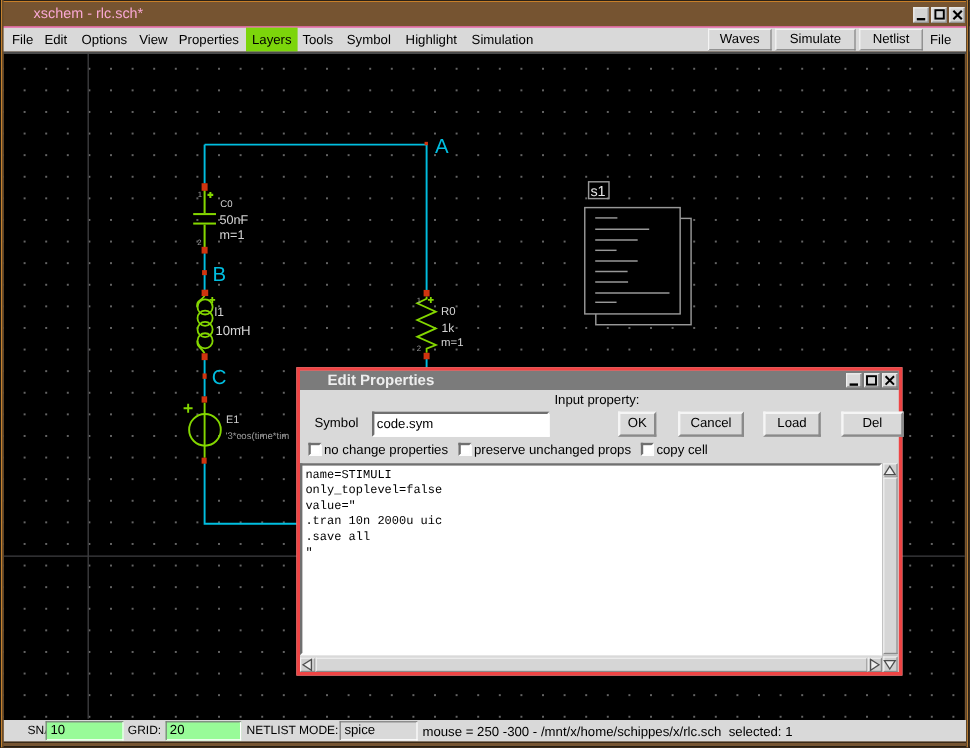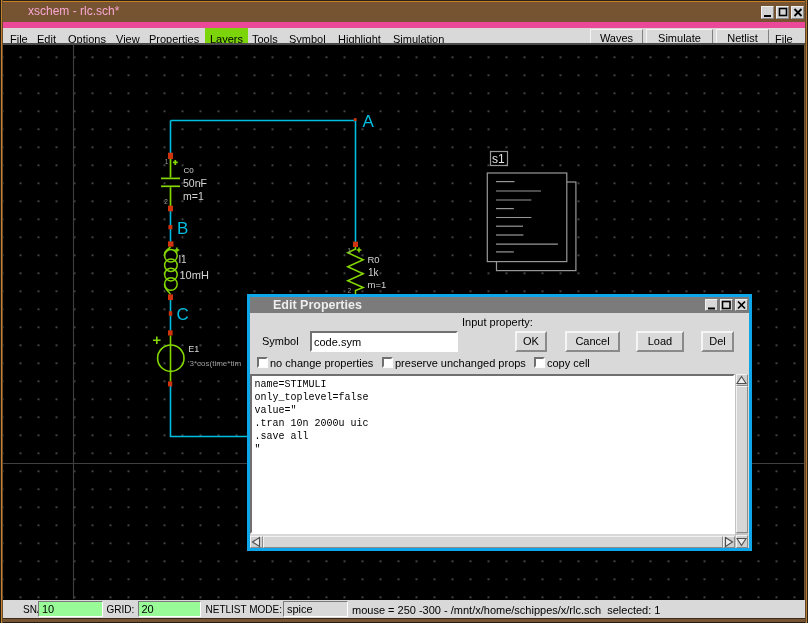--- a/index.html
+++ b/index.html
@@ -8,21 +8,21 @@
   .abs{position:absolute;}
   
   #titlebar{left:0;top:0;width:808px;height:22px;
     background:linear-gradient(to bottom,#2b2217 0 1px,#c87f28 1px 2px,#765431 2px 100%);}
   #titletext{left:28px;top:4px;font-size:12px;color:#f9a8d4;}
   .wbtn{top:6px;width:13px;height:13px;background:#d4d4d4;
     border-top:1px solid #efefef;border-left:1px solid #efefef;
     border-bottom:1px solid #8a8a8a;border-right:1px solid #8a8a8a;box-sizing:border-box;}
   
   #menubar{left:0;top:22px;width:808px;height:21px;background:#d9d9d9;
-    border-top:6px solid #ec4899;box-sizing:border-box;}
+    border-top:1px solid #ec4899;box-sizing:border-box;}
   .mi{position:absolute;top:5px;font-size:11px;color:#000;}
   #layersbox{position:absolute;left:205px;top:0px;width:43px;height:19.5px;background:#7cd50b;}
   .tbtn{position:absolute;top:1px;height:18px;background:#d9d9d9;font-size:11px;color:#000;
     text-align:center;line-height:16px;box-sizing:border-box;
     border-top:1px solid #f4f4f4;border-left:1px solid #f4f4f4;
     border-bottom:1px solid #808080;border-right:1px solid #808080;}
   #menushadow{left:0;top:43px;width:808px;height:2px;background:#4a4a4a;}
   
   #canvas{left:3px;top:45px;width:801px;height:555px;background:#000;
     background-image:radial-gradient(circle, #6c6c6c 0px, #6c6c6c 0.55px, transparent 0.95px);
@@ -30,22 +30,22 @@
   
   #statusbar{left:3px;top:600px;width:802px;height:18px;background:#d9d9d9;}
   #statusbar .lbl{position:absolute;top:4px;font-size:10px;color:#000;}
   .sentry{position:absolute;top:1px;height:16px;box-sizing:border-box;
     border-top:1px solid #7a7a7a;border-left:1px solid #7a7a7a;
     border-bottom:1px solid #ffffff;border-right:1px solid #ffffff;
     font-size:11px;color:#000;padding:1px 0 0 3px;}
   #bottomborder{left:0;top:618px;width:808px;height:5px;box-sizing:border-box;
     background:linear-gradient(to bottom,#3a2a18 0 1px,#765431 1px 4px,#241c12 4px 5px);}
   
-  #dialog{left:247px;top:294px;width:505px;height:257px;background:#d9d9d9;
-    border:3px solid #0ea5e9;box-sizing:border-box;}
+  #dialog{left:247px;top:306px;width:505px;height:257px;background:#d9d9d9;
+    border:3px solid #ef4444;box-sizing:border-box;}
   #dlgtitle{left:0px;top:0px;width:499px;height:16px;background:#7b7b7b;}
   #dlgtitle span{position:absolute;left:23px;top:0.5px;font-size:12.5px;font-weight:bold;color:#ededed;}
   .dbtn{top:2px;width:13px;height:12px;background:#d9d9d9;box-sizing:border-box;
     border:1px solid #f0f0f0;border-bottom-color:#777;border-right-color:#777;}
   .dlbl{position:absolute;font-size:11px;color:#000;}
   .entry{position:absolute;background:#fff;box-sizing:border-box;
     border-top:2px solid #707070;border-left:2px solid #707070;
     border-bottom:2px solid #ffffff;border-right:2px solid #ffffff;
     font-size:11px;color:#000;}
   .btn{position:absolute;background:#d9d9d9;box-sizing:border-box;
@@ -213,21 +213,21 @@
       <rect x="3" y="8.5" width="7" height="2" fill="#000"></rect>
       <rect x="17.5" y="2.5" width="7.5" height="7" fill="none" stroke="#000" stroke-width="1.6"></rect>
       <path d="M33 2.5 L40 9.5 M40 2.5 L33 9.5" stroke="#000" stroke-width="1.7"></path>
     </svg>
     <div class="dlbl" style="left:212px;top:19px;">Input property:</div>
     <div class="dlbl" style="left:12px;top:38px;">Symbol</div>
     <div class="entry" style="left:60px;top:34px;width:148px;height:21px;padding:3px 0 12px 2px;">code.sym</div>
     <div class="btn" style="left:265px;top:34px;width:32px;">OK</div>
     <div class="btn" style="left:315px;top:34px;width:55px;">Cancel</div>
     <div class="btn" style="left:386px;top:34px;width:48px;">Load</div>
-    <div class="btn" style="left:451px;top:34px;width:33px;">Del</div>
+    <div class="btn" style="left:451px;top:34px;width:52px;">Del</div>
     <div class="cb" style="left:7px;top:60px;"></div>
     <div class="dlbl" style="left:20px;top:60px;">no change properties</div>
     <div class="cb" style="left:132px;top:60px;"></div>
     <div class="dlbl" style="left:145px;top:60px;">preserve unchanged props</div>
     <div class="cb" style="left:284px;top:60px;"></div>
     <div class="dlbl" style="left:297px;top:60px;">copy cell</div>
     <div id="dtext">name=STIMULI
 only_toplevel=false
 value="
 .tran 10n 2000u uic

